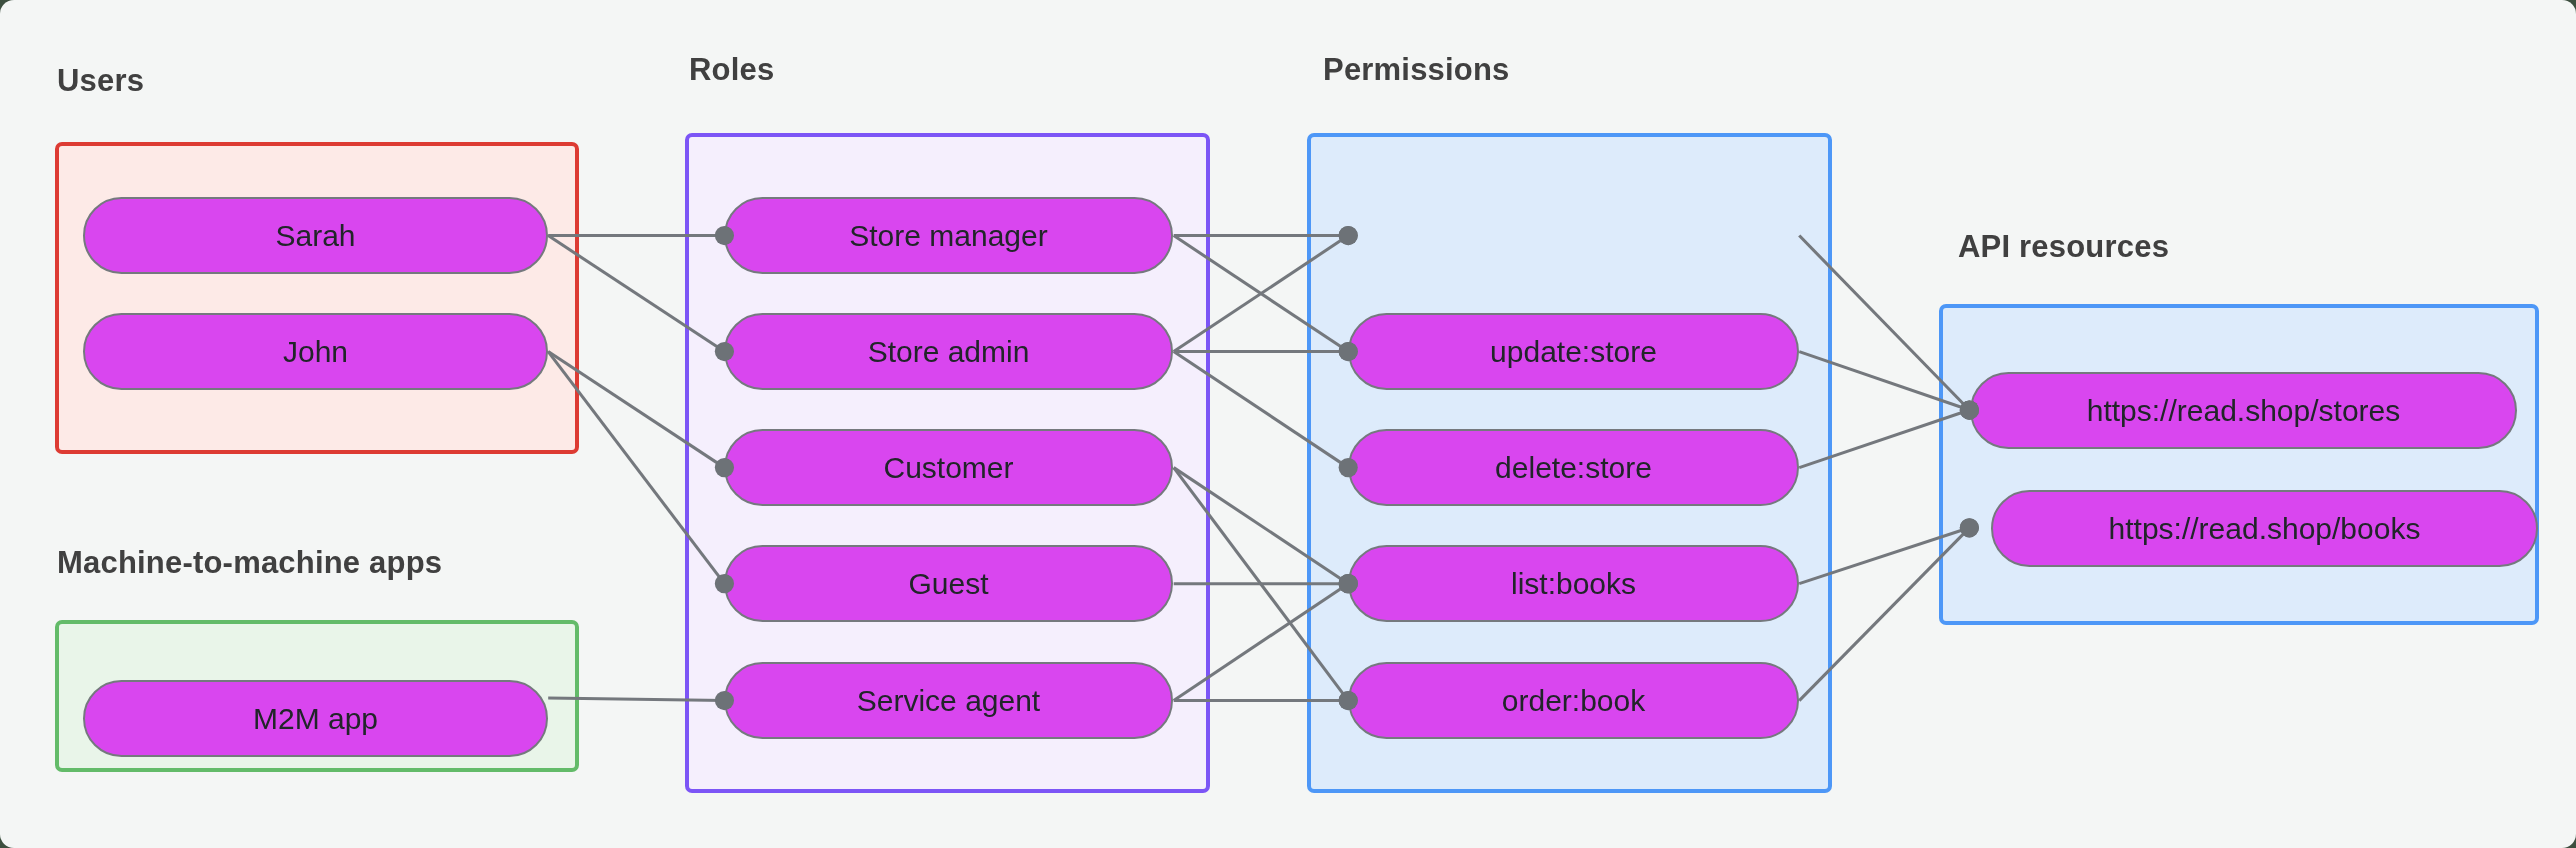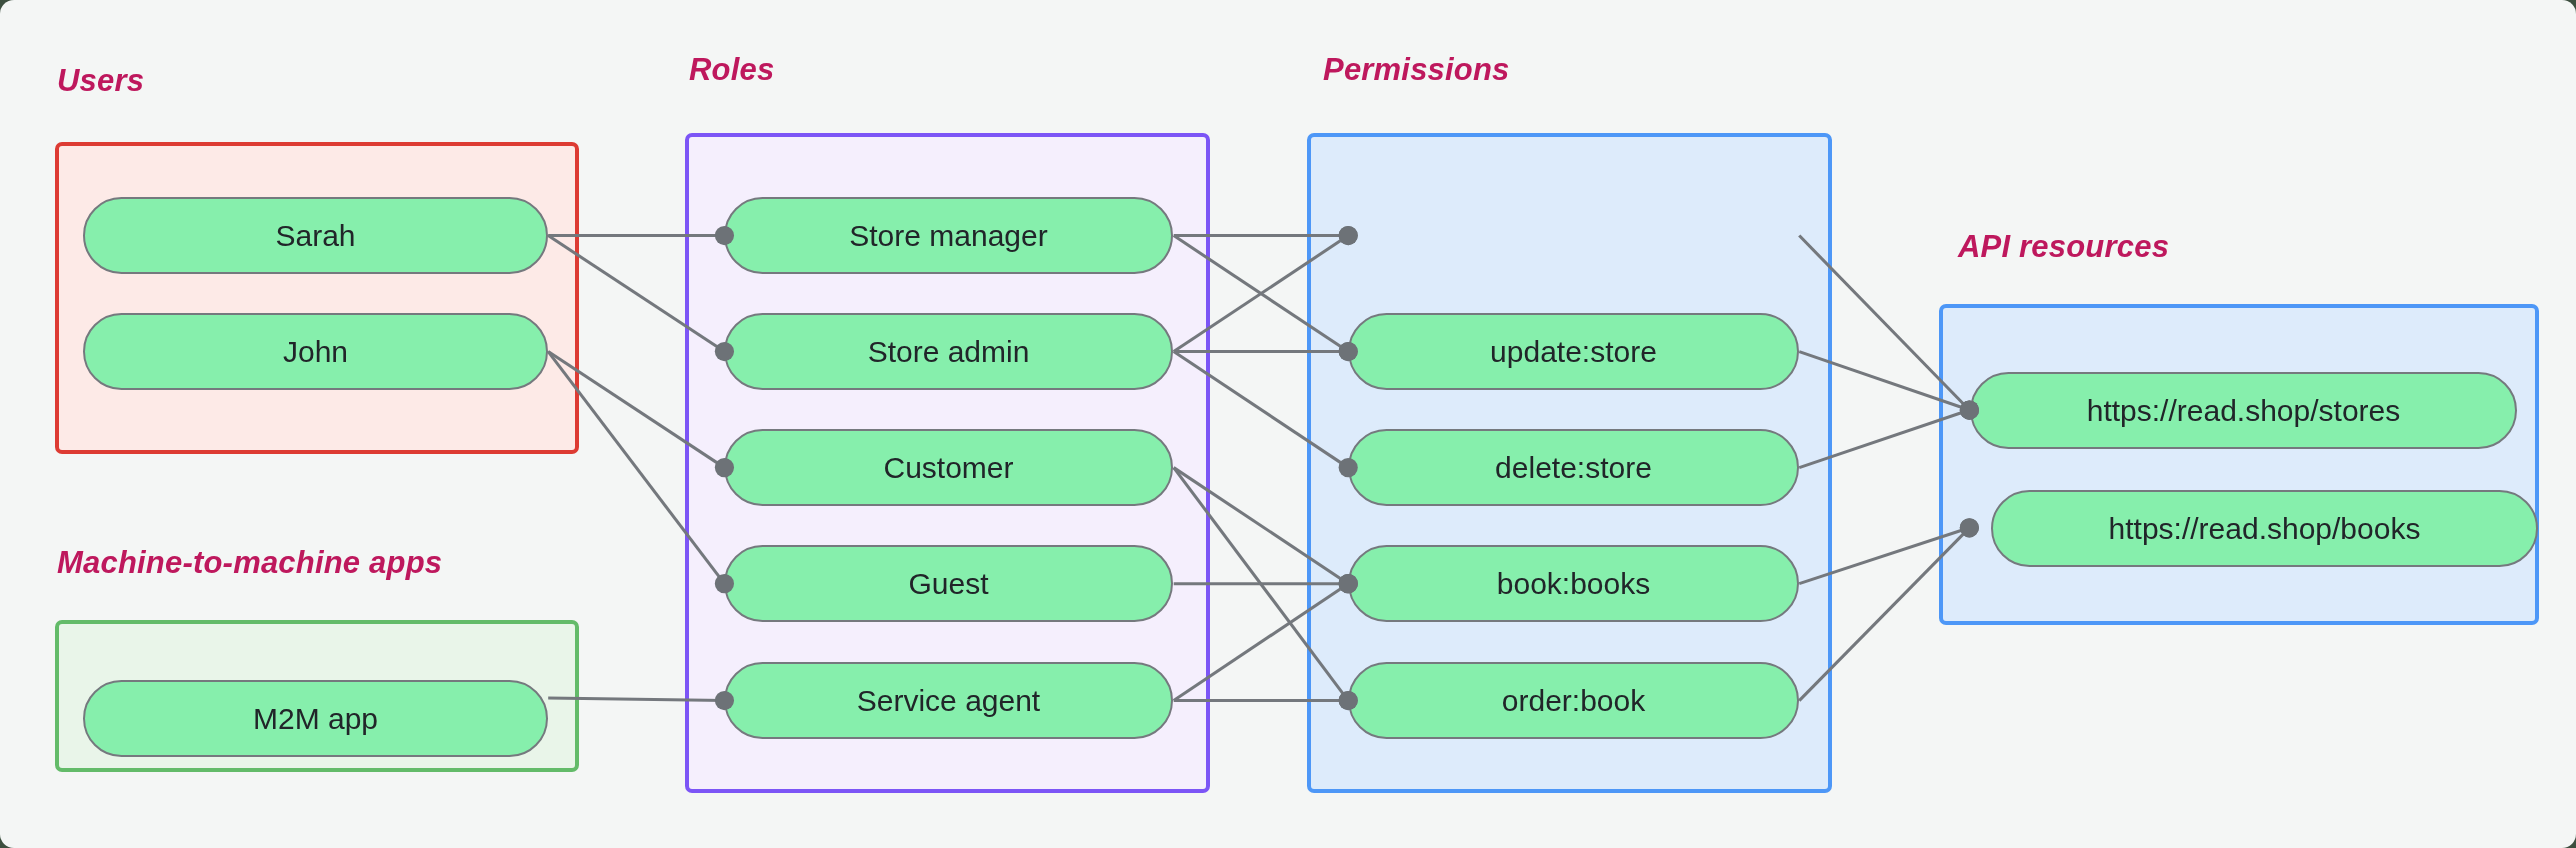--- a/index.html
+++ b/index.html
@@ -28,36 +28,35 @@
   .group-box.users       { left: 55px;  top: 142px; width: 524px; height: 312px; border-color: #dd3b33; background: #fdeae7; }
   .group-box.m2m         { left: 55px;  top: 620px; width: 524px; height: 152px; border-color: #63bb69; background: #e9f5e9; }
   .group-box.roles       { left: 685px; top: 133px; width: 525px; height: 660px; border-color: #7c55f6; background: #f5effd; }
   .group-box.permissions { left: 1307px; top: 133px; width: 525px; height: 660px; border-color: #4d97f7; background: #ddebfb; }
   .group-box.resources   { left: 1939px; top: 304px; width: 600px; height: 321px; border-color: #4d97f7; background: #ddebfb; }
 
   .group-label {
     position: absolute;
     font-size: 31px;
     font-weight: 600;
-    color: #be185d;
+    color: #404040;
     letter-spacing: 0.2px;
     white-space: nowrap;
-    font-style: italic;
   }
   .group-label.users-label       { left: 57px;   top: 63px;  }
   .group-label.roles-label       { left: 689px;  top: 52px;  }
   .group-label.permissions-label { left: 1323px; top: 52px;  }
   .group-label.api-label         { left: 1958px; top: 229px; }
   .group-label.m2m-label         { left: 57px;   top: 545px; }
 
   .pill {
     position: absolute;
     height: 77px;
     box-sizing: border-box;
-    background: #86efac;
+    background: #d946ef;
     border: 2.6px solid #75797e;
     border-radius: 42px;
     display: flex;
     align-items: center;
     justify-content: center;
     font-size: 30px;
     color: #212529;
     white-space: nowrap;
   }
   
@@ -109,21 +108,21 @@
   <div class="pill sarah">Sarah</div>
   <div class="pill john">John</div>
   <div class="pill m2m-app">M2M app</div>
   <div class="pill store-manager">Store manager</div>
   <div class="pill store-admin">Store admin</div>
   <div class="pill customer">Customer</div>
   <div class="pill guest">Guest</div>
   <div class="pill service-agent">Service agent</div>
   <div class="pill update-store">update:store</div>
   <div class="pill delete-store">delete:store</div>
-  <div class="pill list-books">book:books</div>
+  <div class="pill list-books">list:books</div>
   <div class="pill order-book">order:book</div>
   <div class="pill stores">https://read.shop/stores</div>
   <div class="pill books">https://read.shop/books</div>
 
   <svg class="edges" id="edges" viewBox="0 0 2952 972">
       <line x1="628" y1="270" x2="830" y2="270" stroke="#74787d" stroke-width="3.5"></line>
       <circle cx="830" cy="270" r="11" fill="#6d7277"></circle>
       <line x1="628" y1="270" x2="830" y2="403" stroke="#74787d" stroke-width="3.5"></line>
       <circle cx="830" cy="403" r="11" fill="#6d7277"></circle>
       <line x1="628" y1="403" x2="830" y2="536" stroke="#74787d" stroke-width="3.5"></line>

